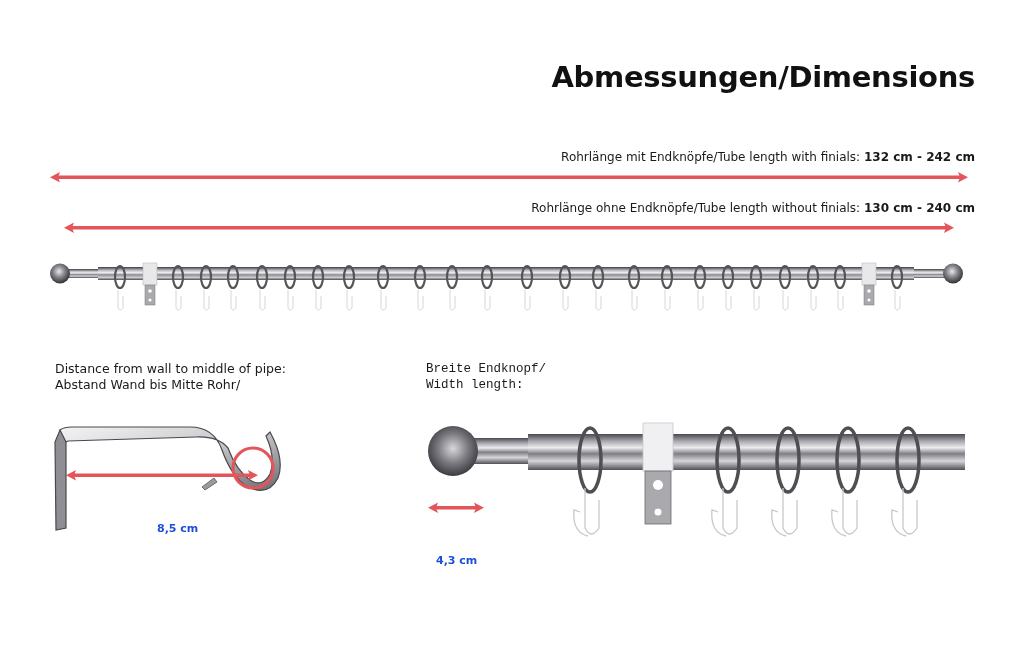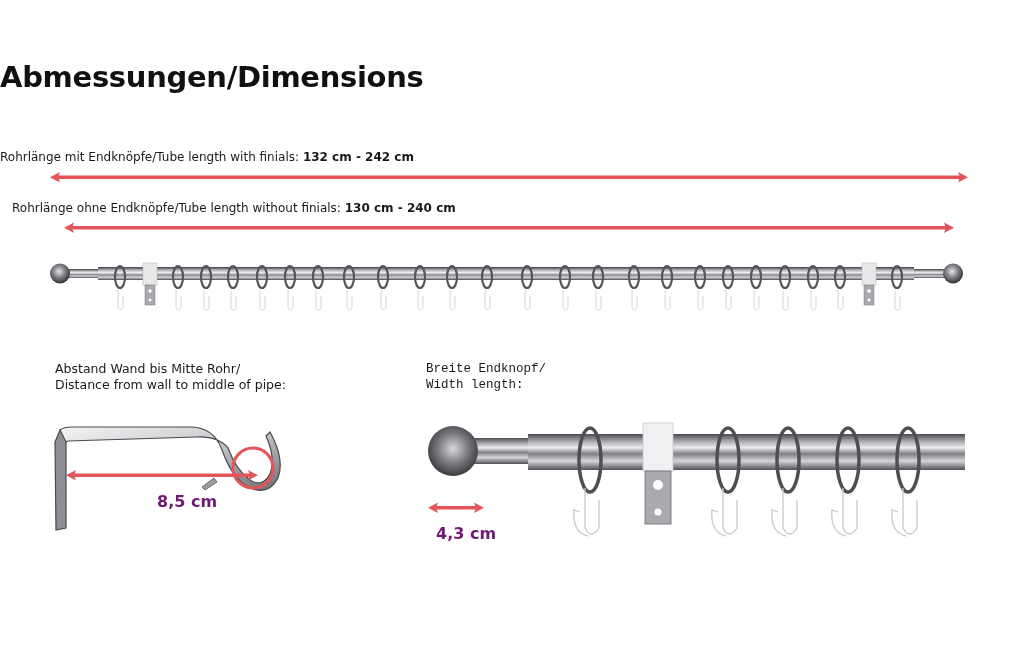--- a/index.html
+++ b/index.html
@@ -1,43 +1,43 @@
 <!DOCTYPE html>
 <html><head>
   <meta charset="utf-8">
   <style>
     * { margin: 0; padding: 0; box-sizing: border-box; }
     html, body { width: 1015px; height: 667px; background: #ffffff; overflow: hidden; }
     body { position: relative; font-family: "DejaVu Sans", "Liberation Sans", sans-serif; color: #111; }
     .abs { position: absolute; }
-    .title { left: 0; width: 975px; top: 60px; text-align: left; font-size: 29px; font-weight: bold; letter-spacing: -0.3px; color: #111; }
-    .dimlabel { font-size: 12px; color: #1a1a1a; white-space: nowrap; text-align: left; }
+    .title { left: 0; width: 975px; top: 60px; text-align: right; font-size: 29px; font-weight: bold; letter-spacing: -0.3px; color: #111; }
+    .dimlabel { font-size: 12px; color: #1a1a1a; white-space: nowrap; text-align: right; }
     .dimlabel b { font-weight: bold; }
     .caption { font-size: 12.5px; line-height: 16px; color: #1a1a1a; white-space: nowrap; }
-    .measure { font-size: 16px; font-weight: bold; color: #701a75; }
+    .measure { font-size: 11px; font-weight: bold; color: #1d4ed8; margin-top: 30px; }
     svg { position: absolute; overflow: visible; }
   </style>
 </head>
 <body>
 
 <div class="abs title">Abmessungen/Dimensions</div>
 
 <div class="abs dimlabel" style="left:0; width:975px; top:150px;">
   <span>Rohrlänge mit Endknöpfe/Tube length with finials:</span>
   <b>132 cm - 242 cm</b>
 </div>
 <svg style="left:0;top:0;" width="1015" height="667">
   <g fill="#e4555a" stroke="none">
     <rect x="58" y="175.5" width="902" height="3.5"></rect>
     <polygon points="50,177.2 60,172 58,177.2 60,182.5"></polygon>
     <polygon points="968,177.2 958,172 960,177.2 958,182.5"></polygon>
   </g>
 </svg>
 
-<div class="abs dimlabel" style="left:0; width:975px; top:201px;margin-left:12px;">
+<div class="abs dimlabel" style="left:0; width:975px; top:201px;">
   <span>Rohrlänge ohne Endknöpfe/Tube length without finials:</span>
   <b>130 cm - 240 cm</b>
 </div>
 <svg style="left:0;top:0;" width="1015" height="667">
   <g fill="#e4555a">
     <rect x="72" y="226" width="874" height="3.5"></rect>
     <polygon points="64,227.7 74,222.5 72,227.7 74,233"></polygon>
     <polygon points="954,227.7 944,222.5 946,227.7 944,233"></polygon>
   </g>
 </svg>
@@ -129,22 +129,22 @@
     <path d="M726 290 v18 q2 4 5 0 v-12"></path>
     <path d="M754 290 v18 q2 4 5 0 v-12"></path>
     <path d="M783 290 v18 q2 4 5 0 v-12"></path>
     <path d="M811 290 v18 q2 4 5 0 v-12"></path>
     <path d="M838 290 v18 q2 4 5 0 v-12"></path>
     <path d="M895 290 v18 q2 4 5 0 v-12"></path>
   </g>
 </svg>
 
 <div class="abs caption" style="left:55px; top:361px;">
+  <div>Distance from wall to middle of pipe:</div>
   <div>Abstand Wand bis Mitte Rohr/</div>
-  <div>Distance from wall to middle of pipe:</div>
 </div>
 <svg style="left:0;top:0;" width="1015" height="667">
   <defs>
     <linearGradient id="brkG" x1="0" y1="0" x2="1" y2="1">
       <stop offset="0" stop-color="#f4f4f6"></stop>
       <stop offset="0.5" stop-color="#c8c8cc"></stop>
       <stop offset="1" stop-color="#6a6a70"></stop>
     </linearGradient>
   </defs>
 

